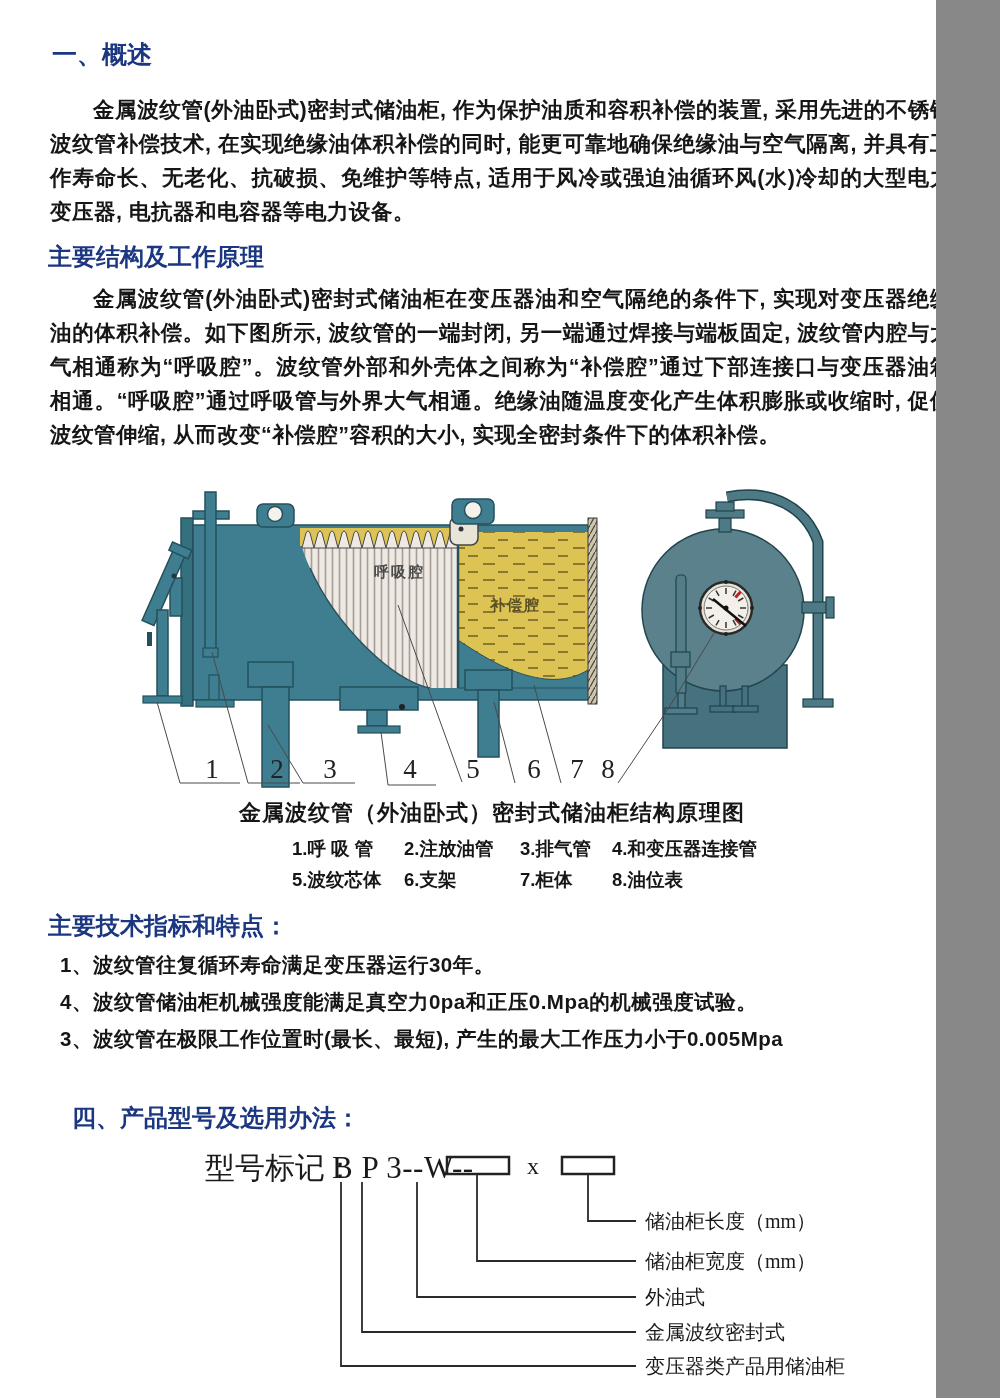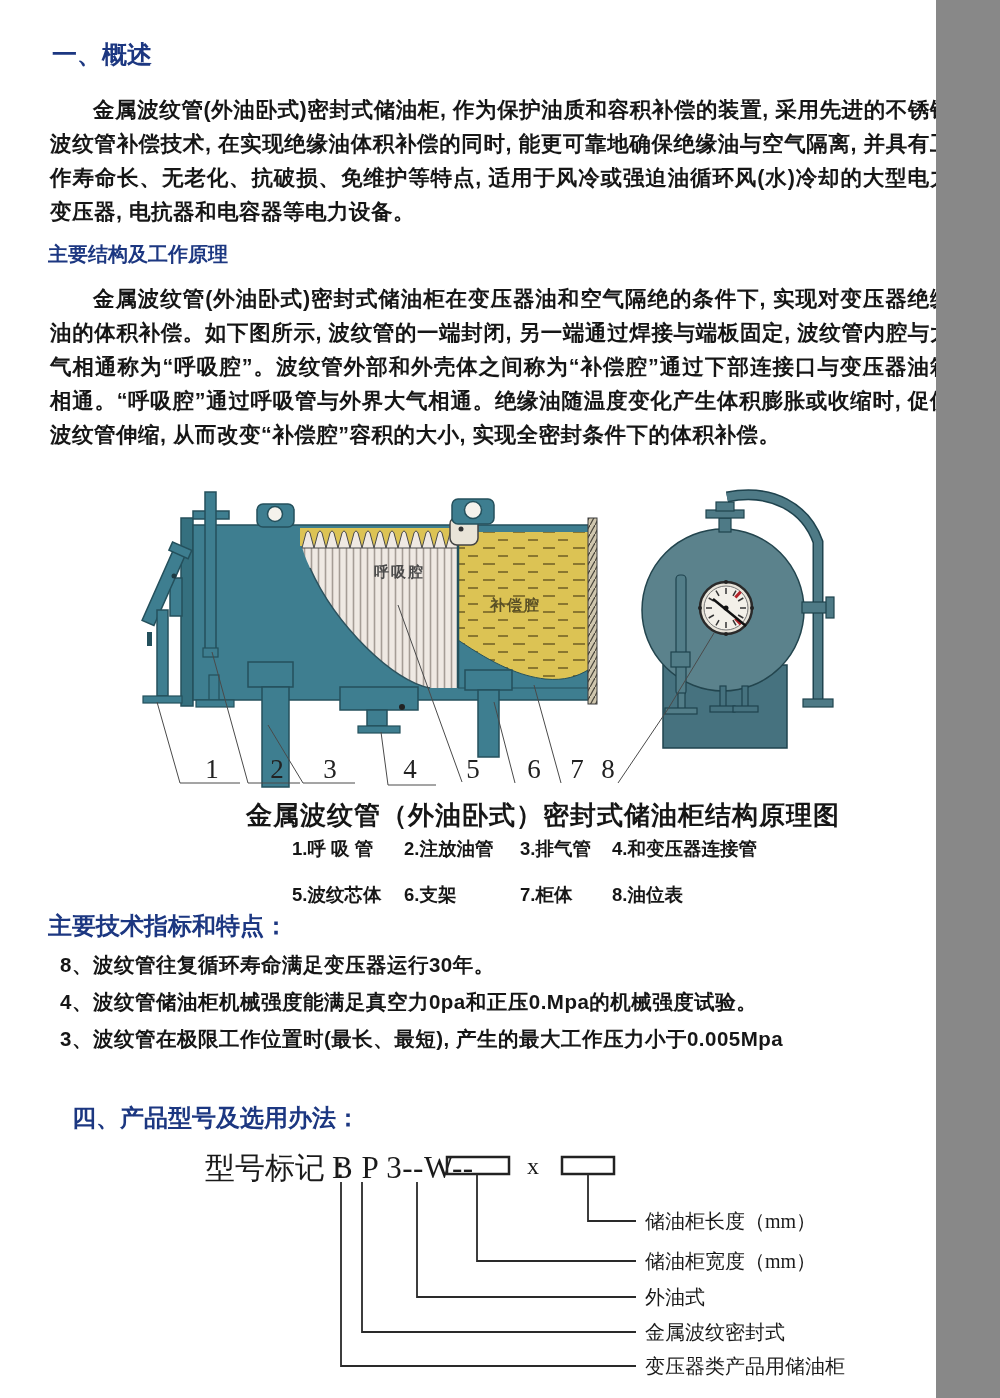--- a/index.html
+++ b/index.html
@@ -1,31 +1,31 @@
 <!DOCTYPE html>
 <html><head>
 <meta charset="utf-8">
 <style>
   html,body{margin:0;padding:0;background:#888;}
   .page{position:relative;width:936px;height:1398px;background:#ffffff;overflow:hidden;
         font-family:"Liberation Sans",sans-serif;color:#161616;}
   .h{position:absolute;font-weight:700;color:#1c3781;white-space:nowrap;}
   .h1{left:52px;top:38px;font-size:25px;}
-  .h2{left:48px;top:241px;font-size:20px;text-align:center;}
+  .h2{left:48px;top:241px;font-size:24px;text-align:center;}
   .h3{left:48px;top:910px;font-size:24px;}
   .h4{left:52px;top:1102px;font-size:24px;margin-left:20px;}
   .para{position:absolute;left:50px;width:902px;font-size:21.5px;font-weight:600;
         line-height:34px;text-align:justify;text-indent:2em;letter-spacing:0.5px;}
   .p1{top:78px;margin-top:15px;}
   .p2{top:282px;}
   .fig{position:absolute;left:0;top:480px;width:1000px;height:320px;}
-  .caption{position:absolute;left:246px;top:798px;width:540px;text-align:center;
-           font-size:26px;font-weight:700;letter-spacing:1px;white-space:nowrap;font-family:Liberation Mono, monospace;}
+  .caption{position:absolute;left:222px;top:798px;width:540px;text-align:center;
+           font-size:22px;font-weight:700;letter-spacing:1px;white-space:nowrap;font-family:Liberation Mono, monospace;}
   .legend{position:absolute;left:292px;top:836px;display:grid;
-          grid-template-columns:112px 116px 92px 180px;row-gap:21px;
+          grid-template-columns:112px 116px 92px 180px;row-gap:6px;
           font-size:18.5px;font-weight:700;white-space:nowrap;}
   .specs{position:absolute;left:60px;top:946px;font-size:20.5px;font-weight:600;}
   .specs .item{line-height:37px;white-space:nowrap;letter-spacing:0.5px;}
   .model-svg{position:absolute;left:0;top:1128px;width:1000px;height:268px;}
   svg text{user-select:none;}
 </style>
 </head>
 <body>
 
 <div class="page">
@@ -200,21 +200,21 @@
     <span>3.排气管</span>
     <span>4.和变压器连接管</span>
     <span>5.波纹芯体</span>
     <span>6.支架</span>
     <span>7.柜体</span>
     <span>8.油位表</span>
   </div>
 
   <div class="h h3">主要技术指标和特点：</div>
   <div class="specs">
-    <div class="item">8、波纹管往复循环寿命满足变压器运行30年。</div>
+    <div class="item">1、波纹管往复循环寿命满足变压器运行30年。</div>
     <div class="item">4、波纹管储油柜机械强度能满足真空力0pa和正压0.Mpa的机械强度试验。</div>
     <div class="item">3、波纹管在极限工作位置时(最长、最短), 产生的最大工作压力小于0.005Mpa</div>
   </div>
 
   <div class="h h4">四、产品型号及选用办法：</div>
 
   <svg class="model-svg" viewBox="0 0 1000 268">
     <g font-family="Liberation Serif,serif" fill="#1a1a1a">
       <text x="205" y="50" font-size="30">型号标记：</text>
       <text x="332" y="50" font-size="31" letter-spacing="0.5">B P 3--W--</text>

